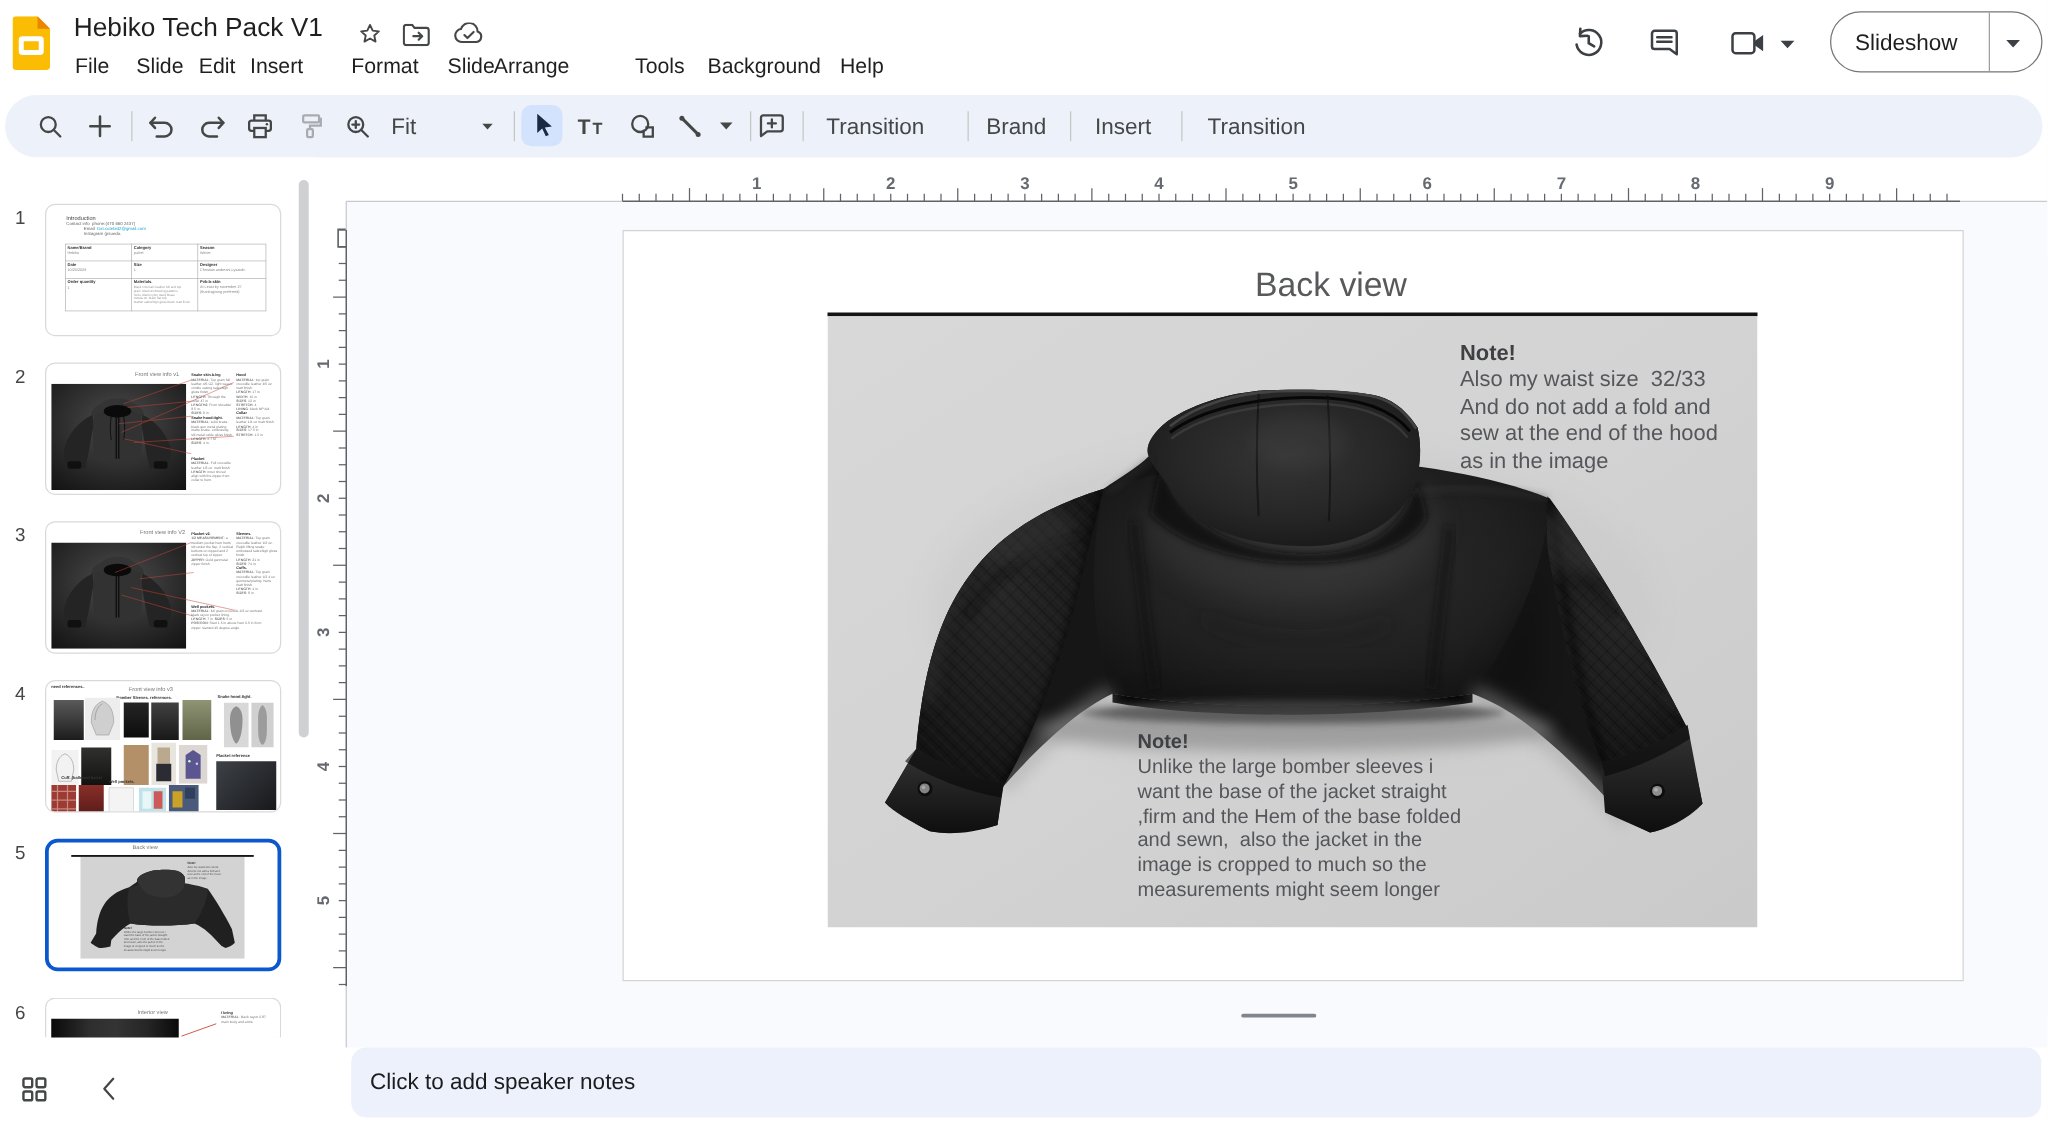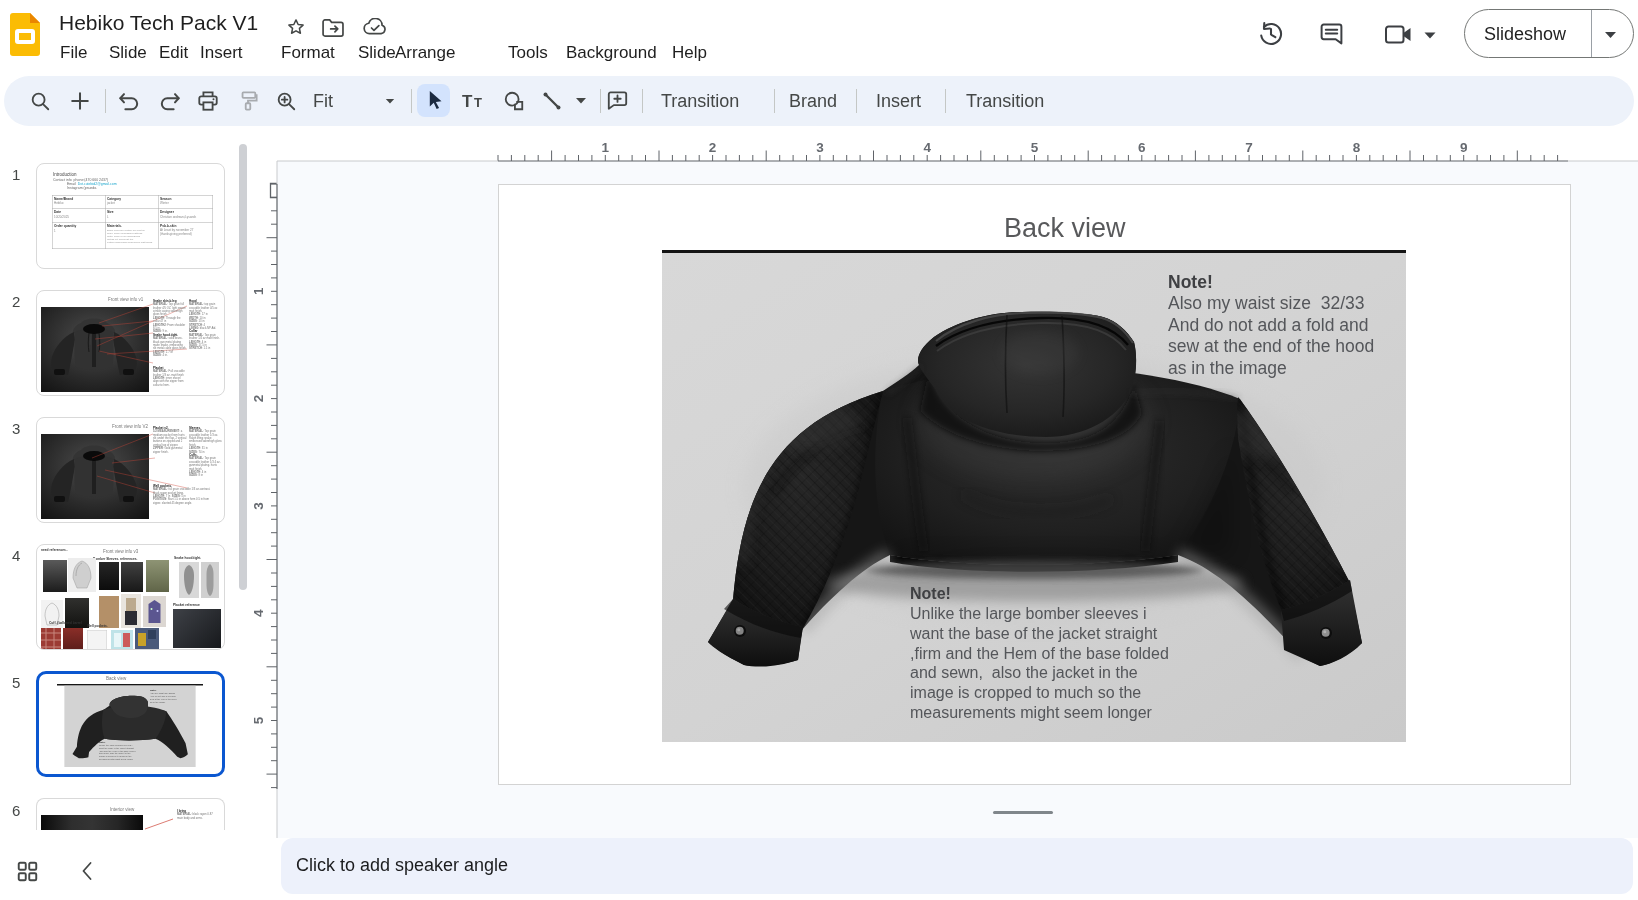--- a/index.html
+++ b/index.html
@@ -680,21 +680,21 @@
   <div class="abs" style="left:1168px;top:271px;width:225px">
     <div style="font-size:17.5px;font-weight:bold;color:#3f4043;line-height:22px">Note!</div>
     <div style="font-size:17.5px;color:#54565a;line-height:21.7px">Also my waist size&nbsp; 32/33<br>And do not add a fold and<br>sew at the end of the hood<br>as in the image</div>
   </div>
   <div class="abs" style="left:910px;top:584px;width:300px">
     <div style="font-size:16px;font-weight:bold;color:#3f4043;line-height:20px">Note!</div>
     <div style="font-size:16px;color:#54565a;line-height:19.8px">Unlike the large bomber sleeves i<br>want the base of the jacket straight<br>,firm and the Hem of the base folded<br>and sewn,&nbsp; also the jacket in the<br>image is cropped to much so the<br>measurements might seem longer</div>
   </div>
   <div class="abs" style="left:993px;top:811px;width:60px;height:3px;border-radius:2px;background:#80868b"></div>
   <div id="notesbar"></div>
-  <div id="notestext">Click to add speaker angle</div>
+  <div id="notestext">Click to add speaker notes</div>
 
   <svg class="abs" style="left:17px;top:861px" width="21" height="21" viewBox="0 0 24 24" fill="none" stroke="#444746" stroke-width="2.2">
       <rect x="2" y="2" width="8" height="8" rx="1.5"></rect>
       <rect x="14" y="2" width="8" height="8" rx="1.5"></rect>
       <rect x="2" y="14" width="8" height="8" rx="1.5"></rect>
       <rect x="14" y="14" width="8" height="8" rx="1.5"></rect>
     </svg>
   <svg class="abs" style="left:79px;top:859px" width="16" height="24" viewBox="0 0 18 24" fill="none" stroke="#444746" stroke-width="2" stroke-linecap="round" stroke-linejoin="round">
       <path d="M13 3 L5 12 L13 21"></path>
     </svg>

